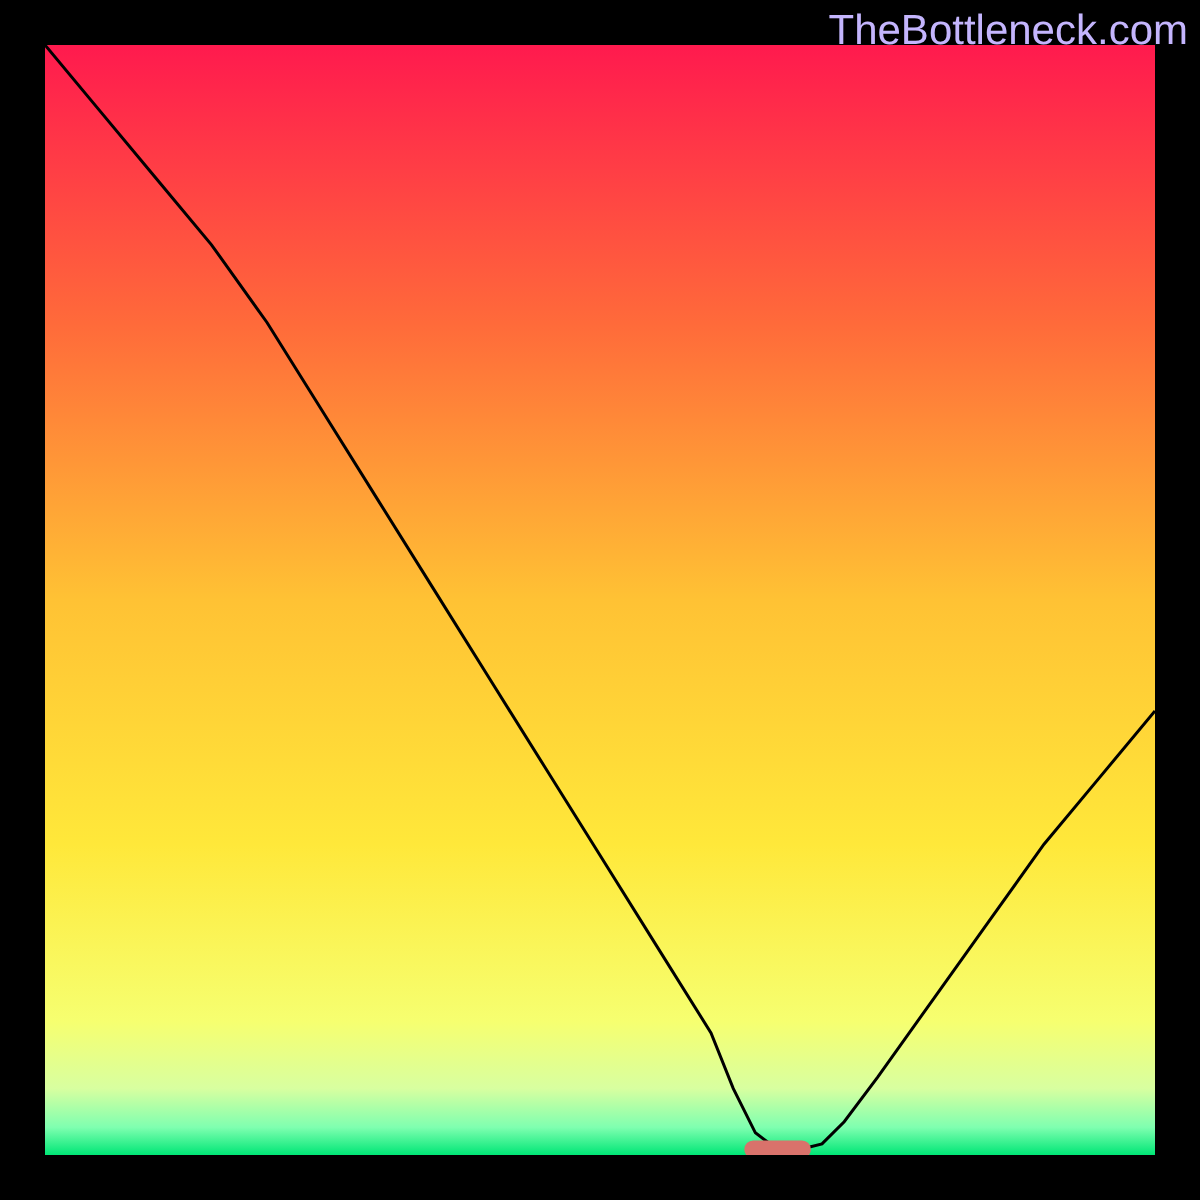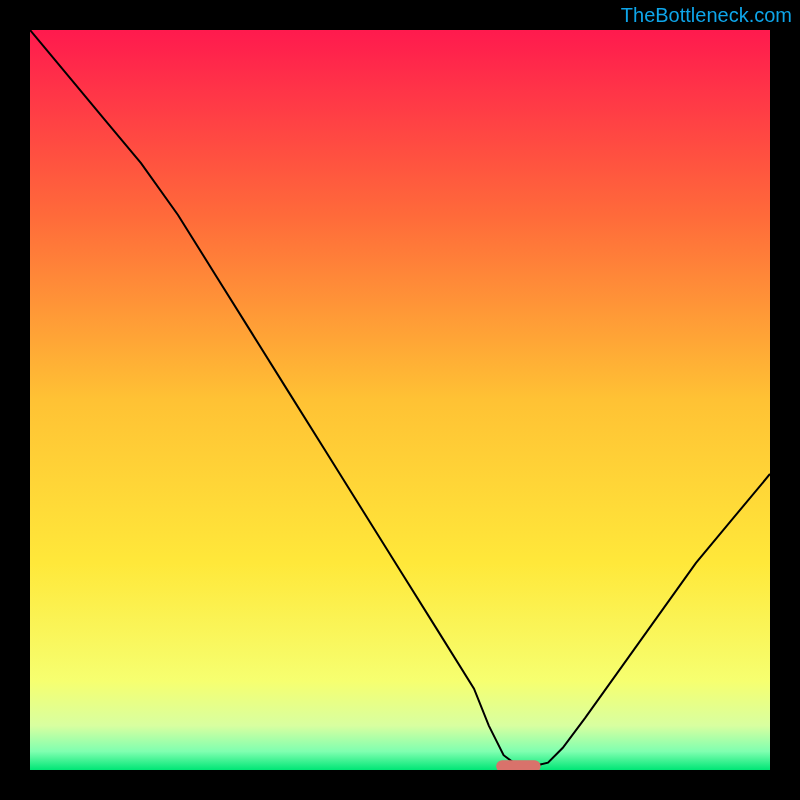--- a/index.html
+++ b/index.html
@@ -13,23 +13,23 @@
   .chart-container {
     position: relative;
     width: 800px;
     height: 800px;
     background: #000;
   }
   .watermark {
     position: absolute;
     top: 4px;
     right: 8px;
-    color: #0ea5e9;
+    color: #c4b5fd;
     font-family: Arial, Helvetica, sans-serif;
-    font-size: 20px;
+    font-size: 28px;
     font-weight: 500;
     z-index: 10;
   }
   .plot-area {
     position: absolute;
     left: 30px;
     top: 30px;
     width: 740px;
     height: 740px;
   }

